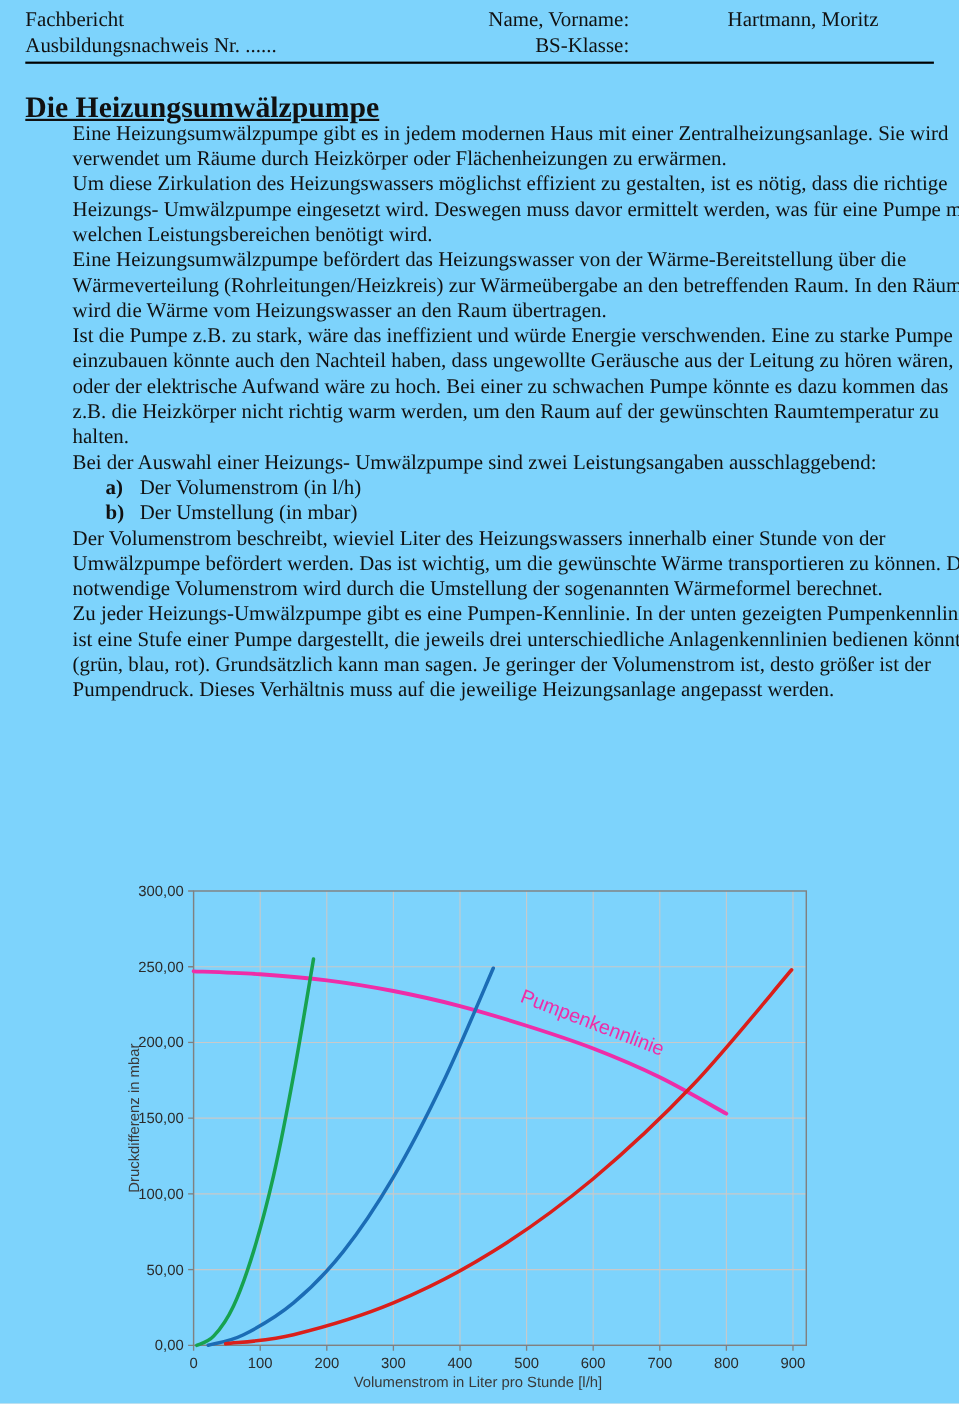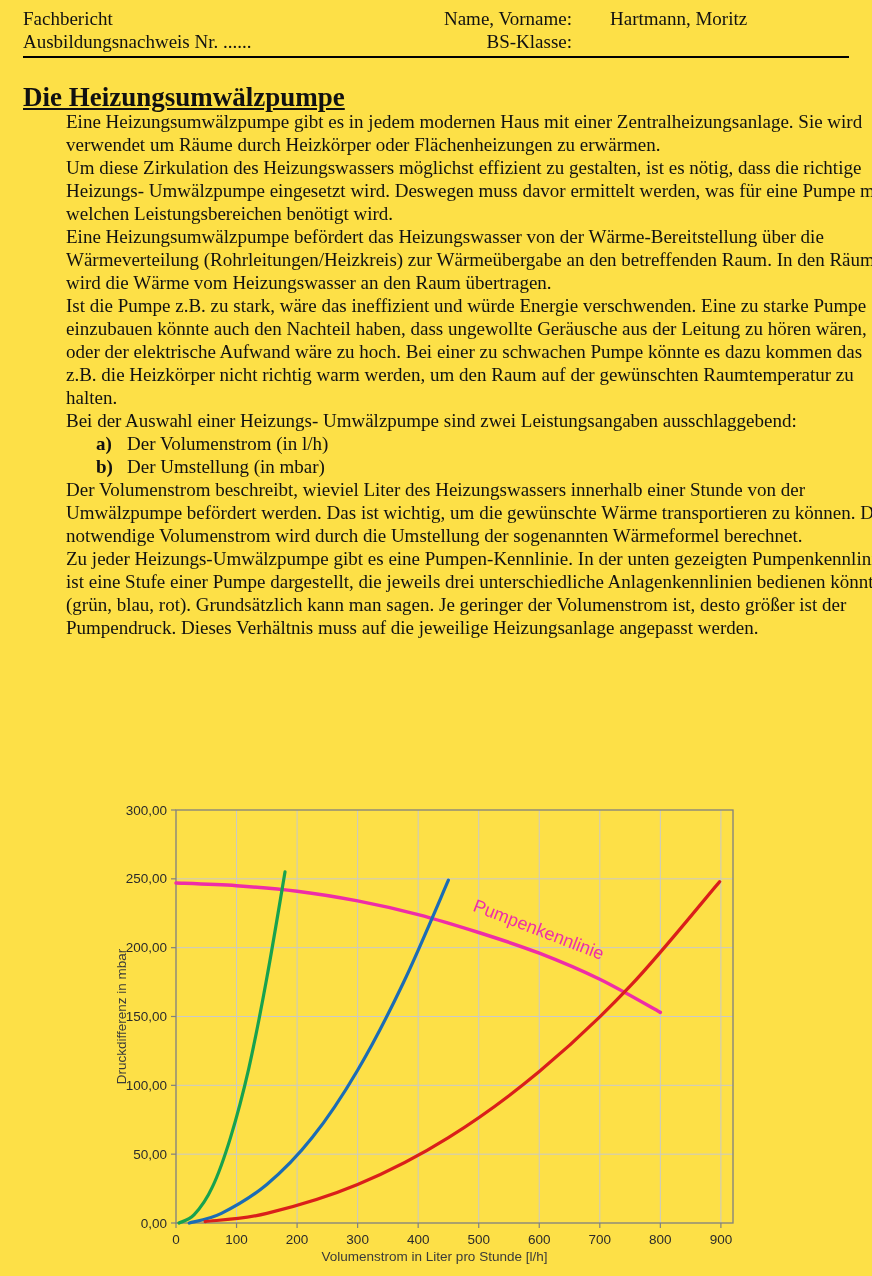--- a/index.html
+++ b/index.html
@@ -1,26 +1,26 @@
 <!DOCTYPE html>
 <html><head>
 <meta charset="utf-8">
 <style>
   html,body{margin:0;padding:0;background:#e8e8e8;}
   .page{
-    position:relative;width:872px;height:1276px;background:#fde047;
+    position:relative;width:872px;height:1276px;background:#7dd3fc;
     font-family:"Liberation Serif", serif;color:#111;overflow:hidden;
     margin:0 auto;
   }
   
   .hdr{position:absolute;top:7px;left:23px;right:22px;display:flex;justify-content:space-between;font-size:19px;line-height:23px;}
   .hdr-left div{white-space:nowrap;}
   .hdr-right{display:grid;grid-template-columns:auto 240px;column-gap:38px;}
   .hdr-right .lbl{text-align:right;white-space:nowrap;}
-  .hdr-right .val{text-align:left;white-space:nowrap;}
+  .hdr-right .val{text-align:center;white-space:nowrap;}
   .hdr-rule{position:absolute;top:56px;left:23px;right:23px;border-top:2px solid #000;}
   
   .title{position:absolute;top:82px;left:23px;font-size:27px;font-weight:bold;text-decoration:underline;letter-spacing:0;}
   
   .body-text{position:absolute;top:110px;left:23px;width:828px;font-size:19px;line-height:23px;margin-left:43px;}
   .body-text p{margin:0;}
   .body-text .list-item{display:flex;font-weight:bold;}
   .body-text .list-item .marker{display:inline-block;width:31px;margin-left:30px;}
   .b{font-weight:normal;}
   

